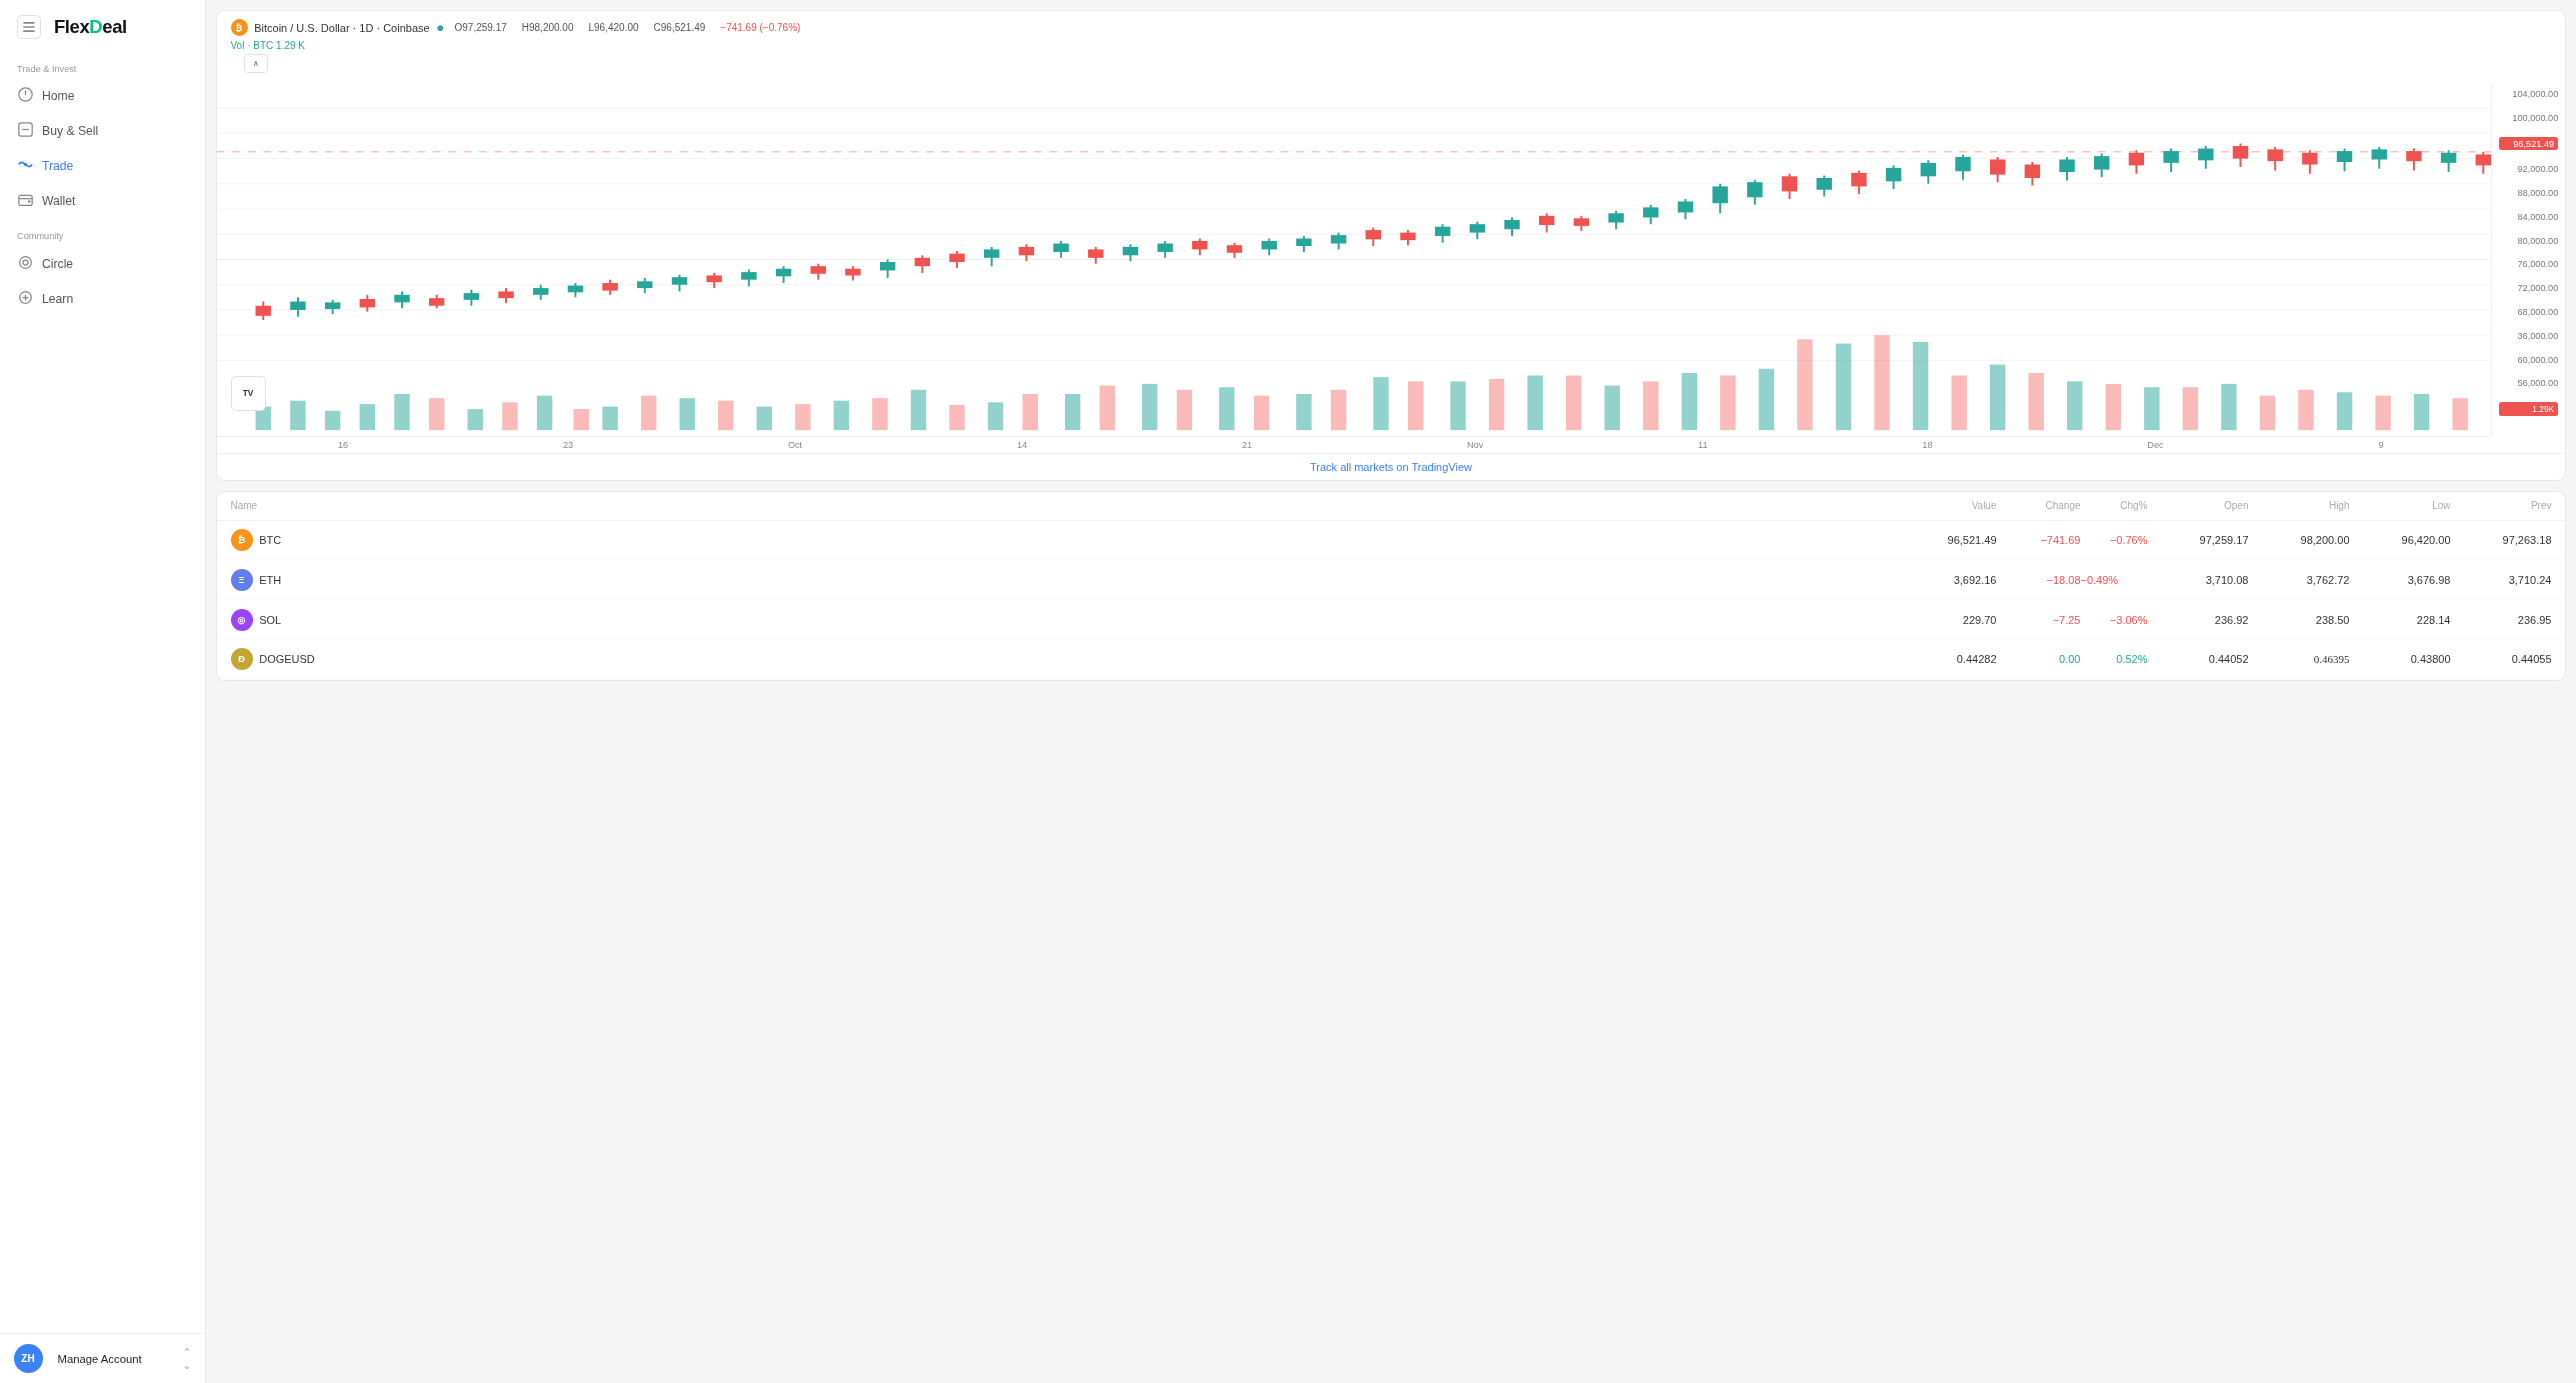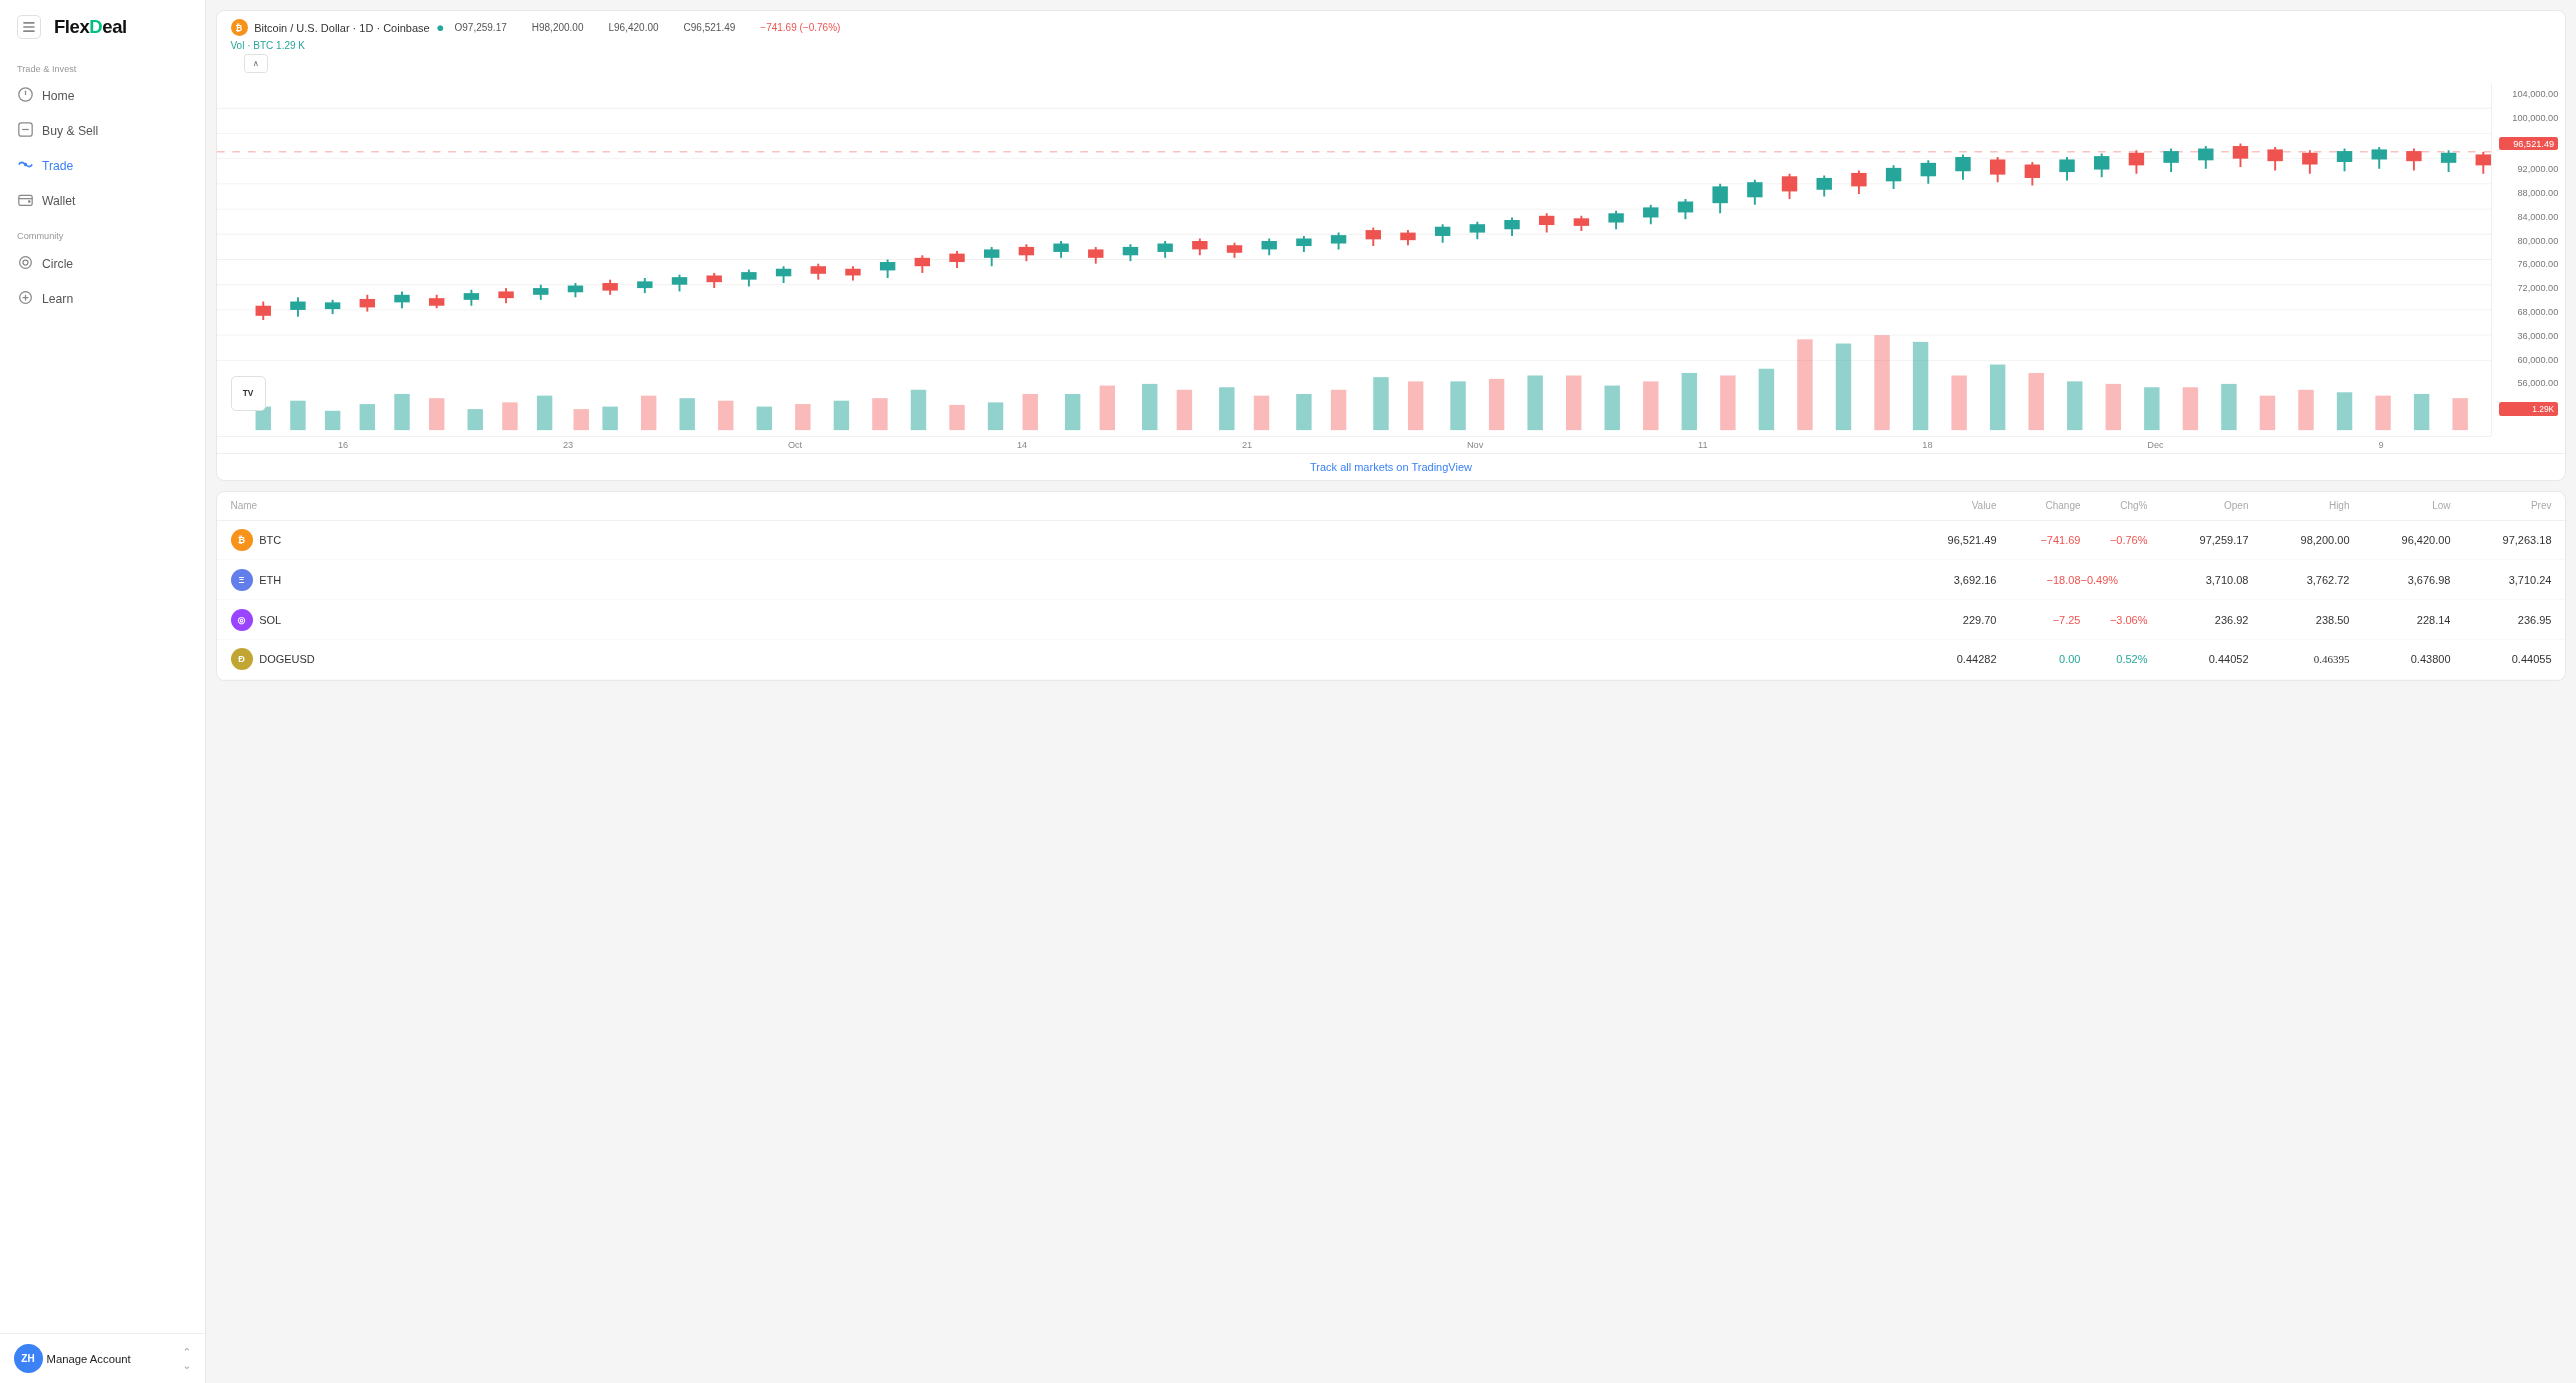--- a/index.html
+++ b/index.html
@@ -61,21 +61,21 @@
     }
     .sidebar-item.active { color: #3b82f6; font-weight: 500; }
     .sidebar-item .icon { font-size: 13.5px; width: 17px; text-align: center; }
 
     .sidebar-bottom {
       margin-top: auto;
       border-top: 0.8px solid #f0f0f0;
       padding: 10px 13.5px;
       display: flex;
       align-items: center;
-      gap: 4px;
+      gap: 15px;
       cursor: pointer;
     }
     .avatar {
       width: 29px; height: 29px;
       background: #3b82f6;
       border-radius: 50%;
       display: flex; align-items: center; justify-content: center;
       color: #fff; font-size: 10px; font-weight: 600;
     }
     .manage-label { font-size: 11.3px; font-weight: 500; color: #222; flex: 1; }
@@ -115,21 +115,21 @@
     }
     .btc-icon {
       width: 17px; height: 17px;
       background: #f7931a;
       border-radius: 50%;
       display: flex; align-items: center; justify-content: center;
       color: #fff; font-size: 8.4px; font-weight: 700;
     }
     .dot-green { color: #26a69a; font-size: 13.5px; }
     .ohlc-data {
-      display: flex; gap: 25px; font-size: 10px; align-items: center;
+      display: flex; gap: 15px; font-size: 10px; align-items: center;
     }
     .ohlc-o { color: #555; }
     .ohlc-h { color: #555; }
     .ohlc-l { color: #555; }
     .ohlc-c { color: #555; }
     .ohlc-change { color: #ef5350; }
     .ohlc-val { font-weight: 500; }
 
     .chart-vol { font-size: 10px; color: #555; padding: 0 13.5px 3.4px; }
     .chart-vol span { color: #26a69a; font-weight: 500; }

